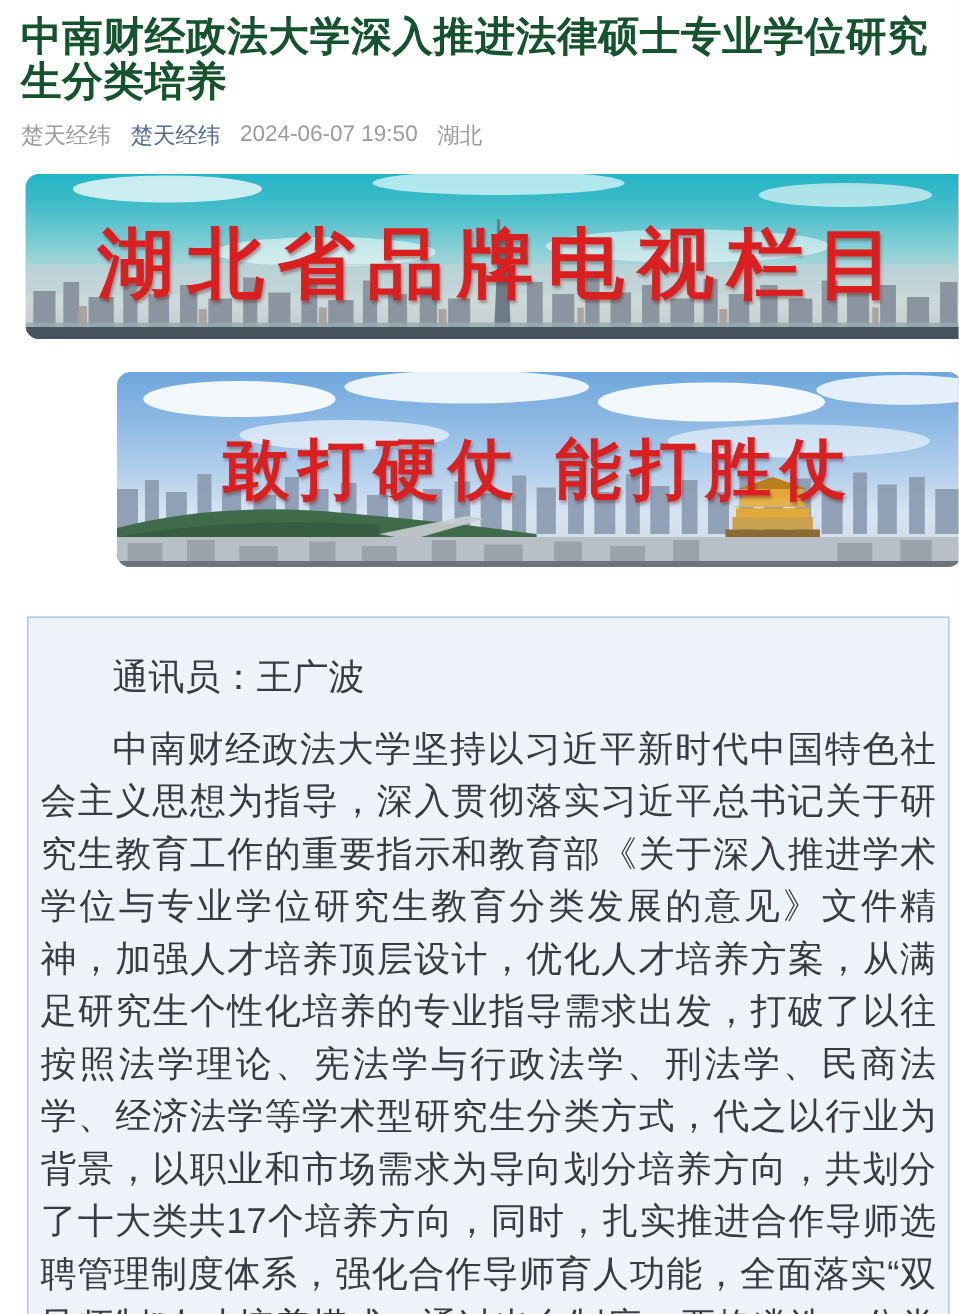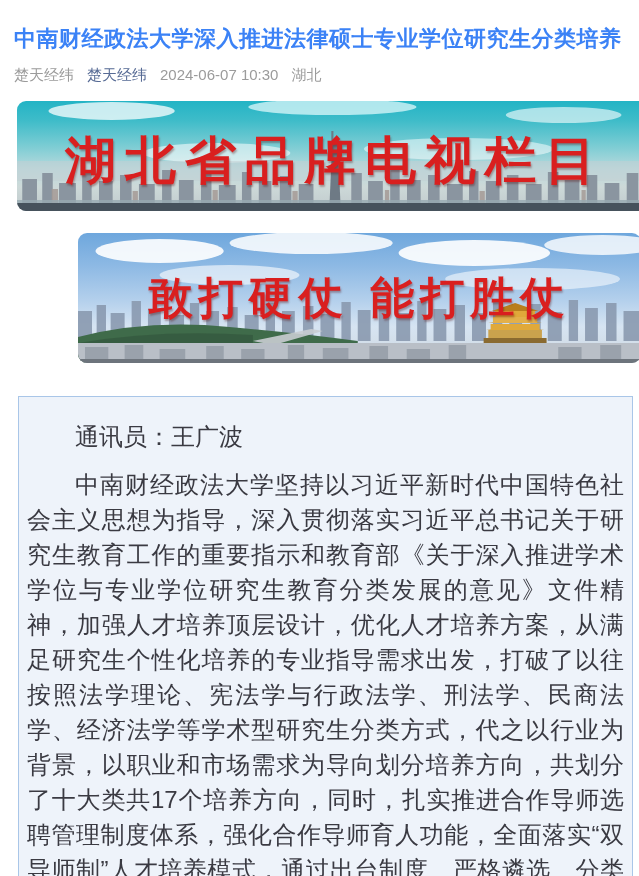--- a/index.html
+++ b/index.html
@@ -3,22 +3,22 @@
 <meta charset="utf-8">
 <style>
   html,body{margin:0;padding:0;}
   body{
     width:639px;height:876px;overflow:hidden;background:#ffffff;
     font-family:"Liberation Sans","DejaVu Sans",sans-serif;
     position:relative;
   }
   .page{width:639px;height:876px;position:relative;}
   .article-title{
-    margin:24px 14px 0 14px;
-    font-size:22px;line-height:30px;font-weight:bold;color:#3b82f6;
+    margin:9px 14px 0 14px;
+    font-size:27px;line-height:30px;font-weight:bold;color:#14532d;
     letter-spacing:0.5px;
   }
   .byline{
     margin:12px 14px 0 14px;
     font-size:15px;color:#9b9b9b;display:flex;gap:13px;
   }
   .byline .account-link{color:#576b95;font-weight:500;cursor:pointer;}
   
   .banner{position:relative;border-radius:9px;overflow:hidden;}
   .banner svg{position:absolute;left:0;top:0;width:100%;height:100%;display:block;}
@@ -54,21 +54,21 @@
 </head>
 <body>
 
 <div class="page">
 
   <h1 class="article-title">中南财经政法大学深入推进法律硕士专业学位研究生分类培养</h1>
 
   <div class="byline">
     <span>楚天经纬</span>
     <span class="account-link">楚天经纬</span>
-    <span>2024-06-07 10:30</span>
+    <span>2024-06-07 19:50</span>
     <span>湖北</span>
   </div>
 
   <div class="banner banner1">
     <svg viewBox="0 0 605 110" preserveAspectRatio="none">
 
       <ellipse cx="90" cy="10" rx="60" ry="9" fill="#ffffff" opacity="0.75"></ellipse>
       <ellipse cx="300" cy="6" rx="80" ry="8" fill="#eafcfd" opacity="0.7"></ellipse>
       <ellipse cx="520" cy="14" rx="55" ry="8" fill="#ffffff" opacity="0.6"></ellipse>
       <ellipse cx="190" cy="52" rx="70" ry="10" fill="#ffffff" opacity="0.55"></ellipse>

